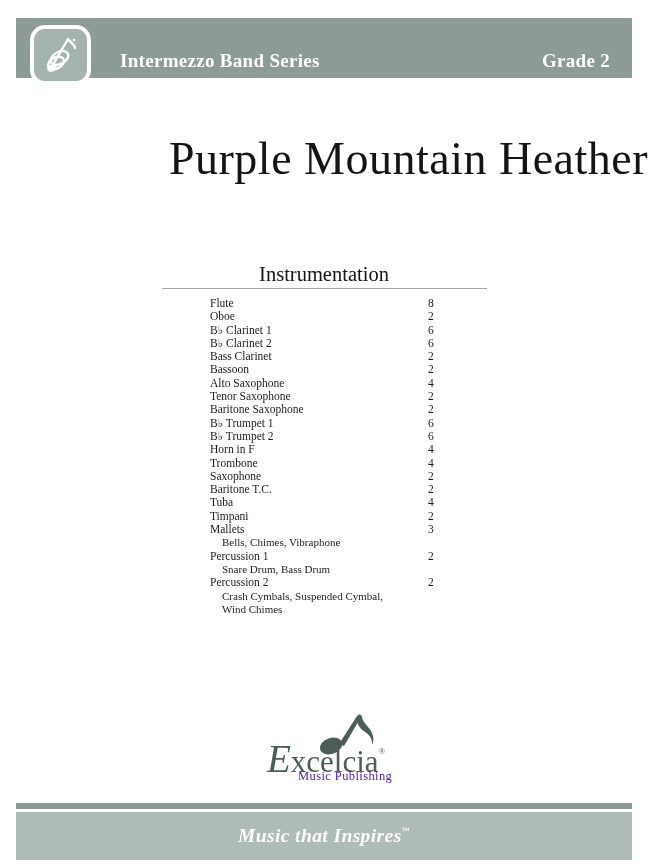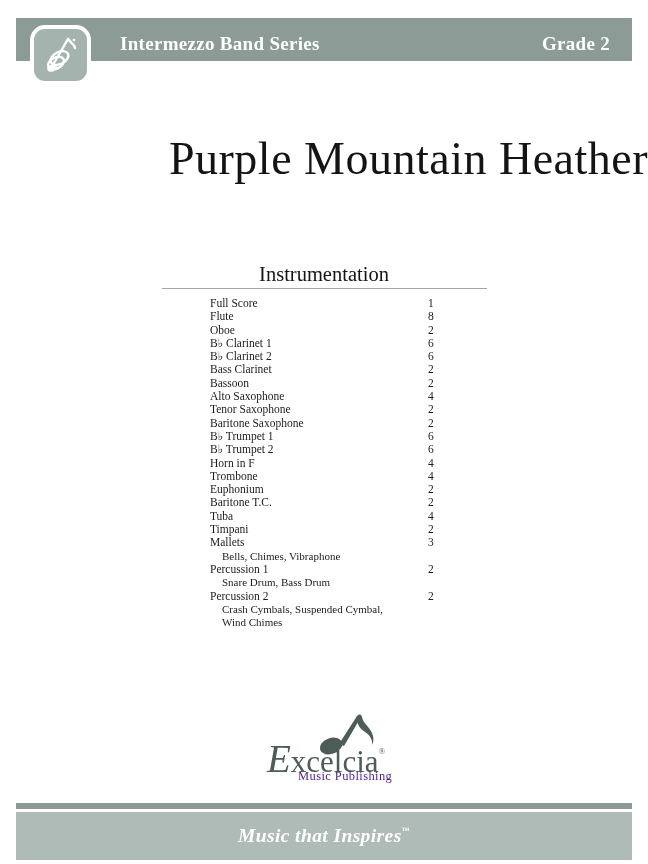--- a/index.html
+++ b/index.html
@@ -4,21 +4,21 @@
 <style>
   html,body { margin:0; padding:0; background:#ffffff; }
   .page {
     position:relative; width:648px; height:864px; margin:0 auto;
     background:#ffffff; overflow:hidden;
     font-family:"Liberation Serif", serif; color:#1b1b1b;
   }
 
   
   .top-bar {
-    position:absolute; left:16px; top:18px; width:616px; height:43px;
+    position:absolute; left:16px; top:18px; width:616px; height:60px;
     background:#8c9b96;
   }
   .series-logo {
     position:absolute; left:30px; top:25px; width:61px; height:60px;
     background:#a4b3ae; border:4px solid #ffffff; border-radius:15px;
     box-sizing:border-box; z-index:2;
   }
   .series-logo svg { position:absolute; left:4px; top:4px; }
   .series-label {
     position:absolute; left:104px; bottom:6px;
@@ -110,27 +110,20 @@
       </svg>
     </span>
   </div>
 
   <h1 class="piece-title">Purple Mountain Heather</h1>
 
   <section>
     <h2 class="inst-heading">Instrumentation</h2>
     <hr class="inst-divider">
     <div class="inst-list" id="inst-list">
-  <div class="inst-row">
-    <div class="inst-main">
-      <span class="inst-name">Full Score</span>
-      <span class="inst-count">1</span>
-    </div>
-
-  </div>
 
   <div class="inst-row">
     <div class="inst-main">
       <span class="inst-name">Flute</span>
       <span class="inst-count">8</span>
     </div>
 
   </div>
 
   <div class="inst-row">
@@ -224,21 +217,21 @@
   <div class="inst-row">
     <div class="inst-main">
       <span class="inst-name">Trombone</span>
       <span class="inst-count">4</span>
     </div>
 
   </div>
 
   <div class="inst-row">
     <div class="inst-main">
-      <span class="inst-name">Euphonium</span>
+      <span class="inst-name">Saxophone</span>
       <span class="inst-count">2</span>
     </div>
 
   </div>
 
   <div class="inst-row">
     <div class="inst-main">
       <span class="inst-name">Baritone T.C.</span>
       <span class="inst-count">2</span>
     </div>

